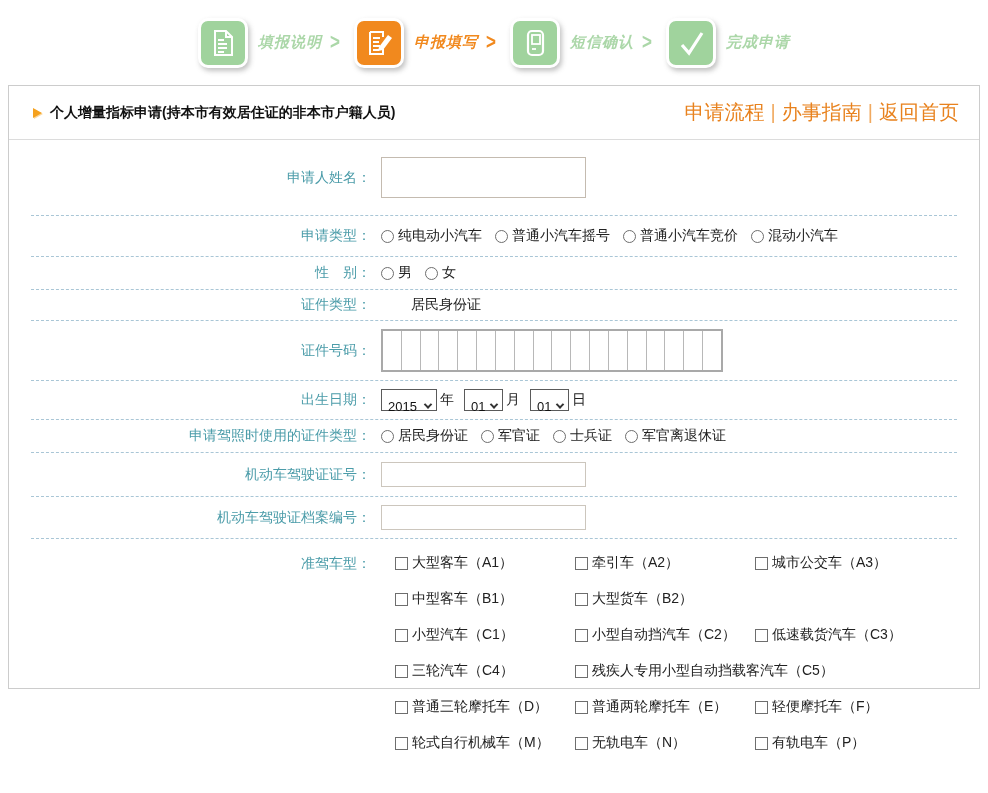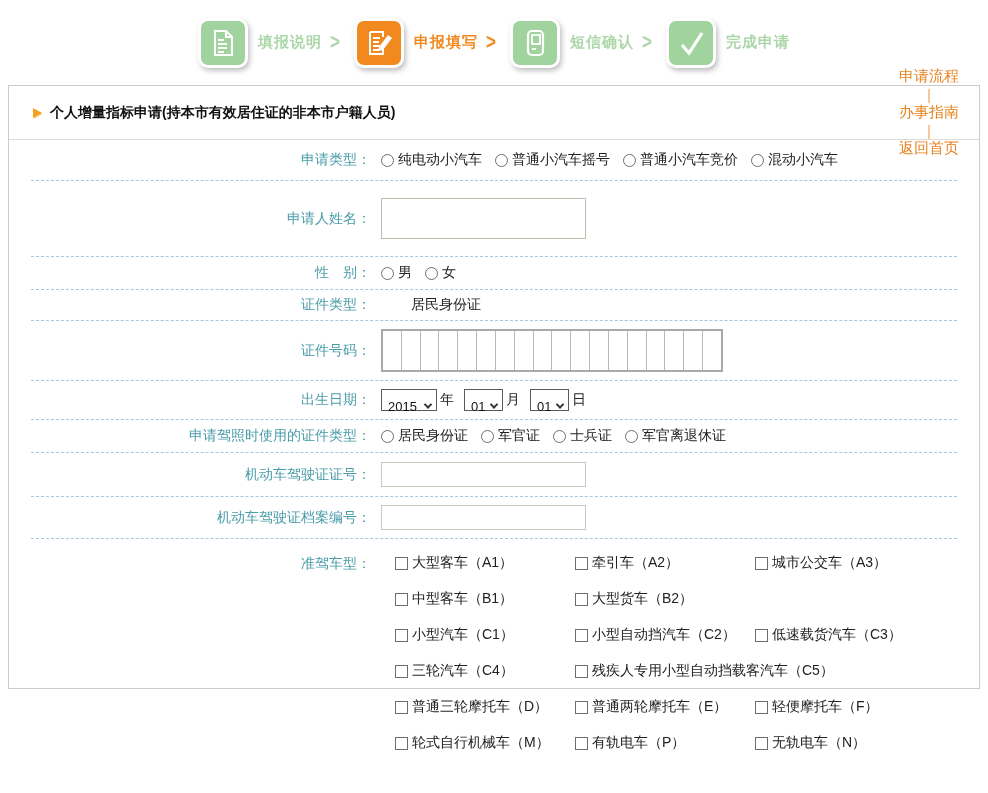--- a/index.html
+++ b/index.html
@@ -9,38 +9,38 @@
 
   
   .stepbar { position:absolute; top:0; left:0; width:100%; height:85px;
     display:flex; align-items:center; justify-content:center; }
   .step { display:flex; align-items:center; }
   .step-icon { width:50px; height:50px; border-radius:10px; border:3px solid #fff;
     box-shadow:2px 3px 5px rgba(120,120,120,.45); display:flex; align-items:center; justify-content:center; }
   .step-icon.green { background:#A0D39D; }
   .step-icon.orange { background:#F1891E; }
   .step-label { font-size:15px; font-weight:bold; letter-spacing:1px; margin-left:10px;
-    text-shadow:1px 1px 0 rgba(255,255,255,.85); }
+    text-shadow:1px 1px 0 rgba(255,255,255,.85);font-style:italic; }
   .step-label.green { color:#ABD7A8; }
   .step-label.orange { color:#F1891E; }
   .step-arrow { font-size:17px; font-weight:bold; margin:0 14px 0 8px; transform:scaleY(1.25);
     text-shadow:1px 1px 0 rgba(255,255,255,.85); }
   .step-arrow.green { color:#ABD7A8; }
   .step-arrow.orange { color:#F1891E; }
 
   
   .panel { position:absolute; left:8px; top:85px; width:972px; height:604px;
     background:#fff; border:1px solid #cccccc; }
   .panel-header { height:54px; display:flex; align-items:center; padding:0 20px 0 24px;
     border-bottom:1px solid #dcdcdc; }
   .title-arrow { width:0; height:0; border-left:9px solid #F5A11D;
     border-top:5px solid transparent; border-bottom:5px solid transparent; margin-right:8px;
     filter:drop-shadow(1px 1px 0 #fbd9a0); }
   .page-title { font-size:14px; font-weight:bold; color:#111; }
-  .header-links { margin-left:auto; font-size:15px; color:#E8821E; display:flex; align-items:center;flex-direction:column; }
+  .header-links { margin-left:auto; font-size:20px; color:#E8821E; display:flex; align-items:center; }
   .header-links a { color:#E8821E; text-decoration:none; cursor:pointer; }
   .link-sep { margin:0 6px; color:#F0A95F; }
 
   
   .form { padding:0 0 10px 0; }
   .frow { display:flex; align-items:center; margin:0 22px; border-bottom:1px dashed #a9c6d6; }
   .frow:last-child { border-bottom:none; }
   .flabel { width:340px; text-align:right; font-size:14px; color:#4B9CA9; flex:0 0 340px; }
   .fctrl { margin-left:10px; display:flex; align-items:center; font-size:14px; color:#222; }
 
@@ -145,46 +145,46 @@
       <a>申请流程</a>
       <span class="link-sep">|</span>
       <a>办事指南</a>
       <span class="link-sep">|</span>
       <a>返回首页</a>
     </span>
   </div>
 
   <div class="form">
 
+    <div class="frow row-name">
+      <div class="flabel">申请人姓名：</div>
+      <div class="fctrl">
+        <input class="txt-input" type="text" value="" style="">
+      </div>
+    </div>
+
     <div class="frow row-applytype">
       <div class="flabel">申请类型：</div>
       <div class="fctrl">
         <span class="radio-item">
             <span class="radio"></span>
             <span>纯电动小汽车</span>
           </span>
         <span class="radio-item">
             <span class="radio"></span>
             <span>普通小汽车摇号</span>
           </span>
         <span class="radio-item">
             <span class="radio"></span>
             <span>普通小汽车竞价</span>
           </span>
         <span class="radio-item">
             <span class="radio"></span>
             <span>混动小汽车</span>
           </span>
-      </div>
-    </div>
-
-    <div class="frow row-name">
-      <div class="flabel">申请人姓名：</div>
-      <div class="fctrl">
-        <input class="txt-input" type="text" value="" style="">
       </div>
     </div>
 
     <div class="frow row-gender">
       <div class="flabel">性　别：</div>
       <div class="fctrl">
         <span class="radio-item">
             <span class="radio"></span>
             <span>男</span>
           </span>
@@ -349,27 +349,27 @@
             <span class="vcell wide">
                 <span class="cbox"></span>
                 <span>轻便摩托车（F）</span>
               </span>
           </div>
           <div class="vrow">
             <span class="vcell">
                 <span class="cbox"></span>
                 <span>轮式自行机械车（M）</span>
               </span>
+            <span class="vcell">
+                <span class="cbox"></span>
+                <span>无轨电车（N）</span>
+              </span>
             <span class="vcell wide">
                 <span class="cbox"></span>
                 <span>有轨电车（P）</span>
               </span>
-            <span class="vcell">
-                <span class="cbox"></span>
-                <span>无轨电车（N）</span>
-              </span>
           </div>
         </div>
       </div>
     </div>
 
   </div>
 </div>
 
 </body></html>

